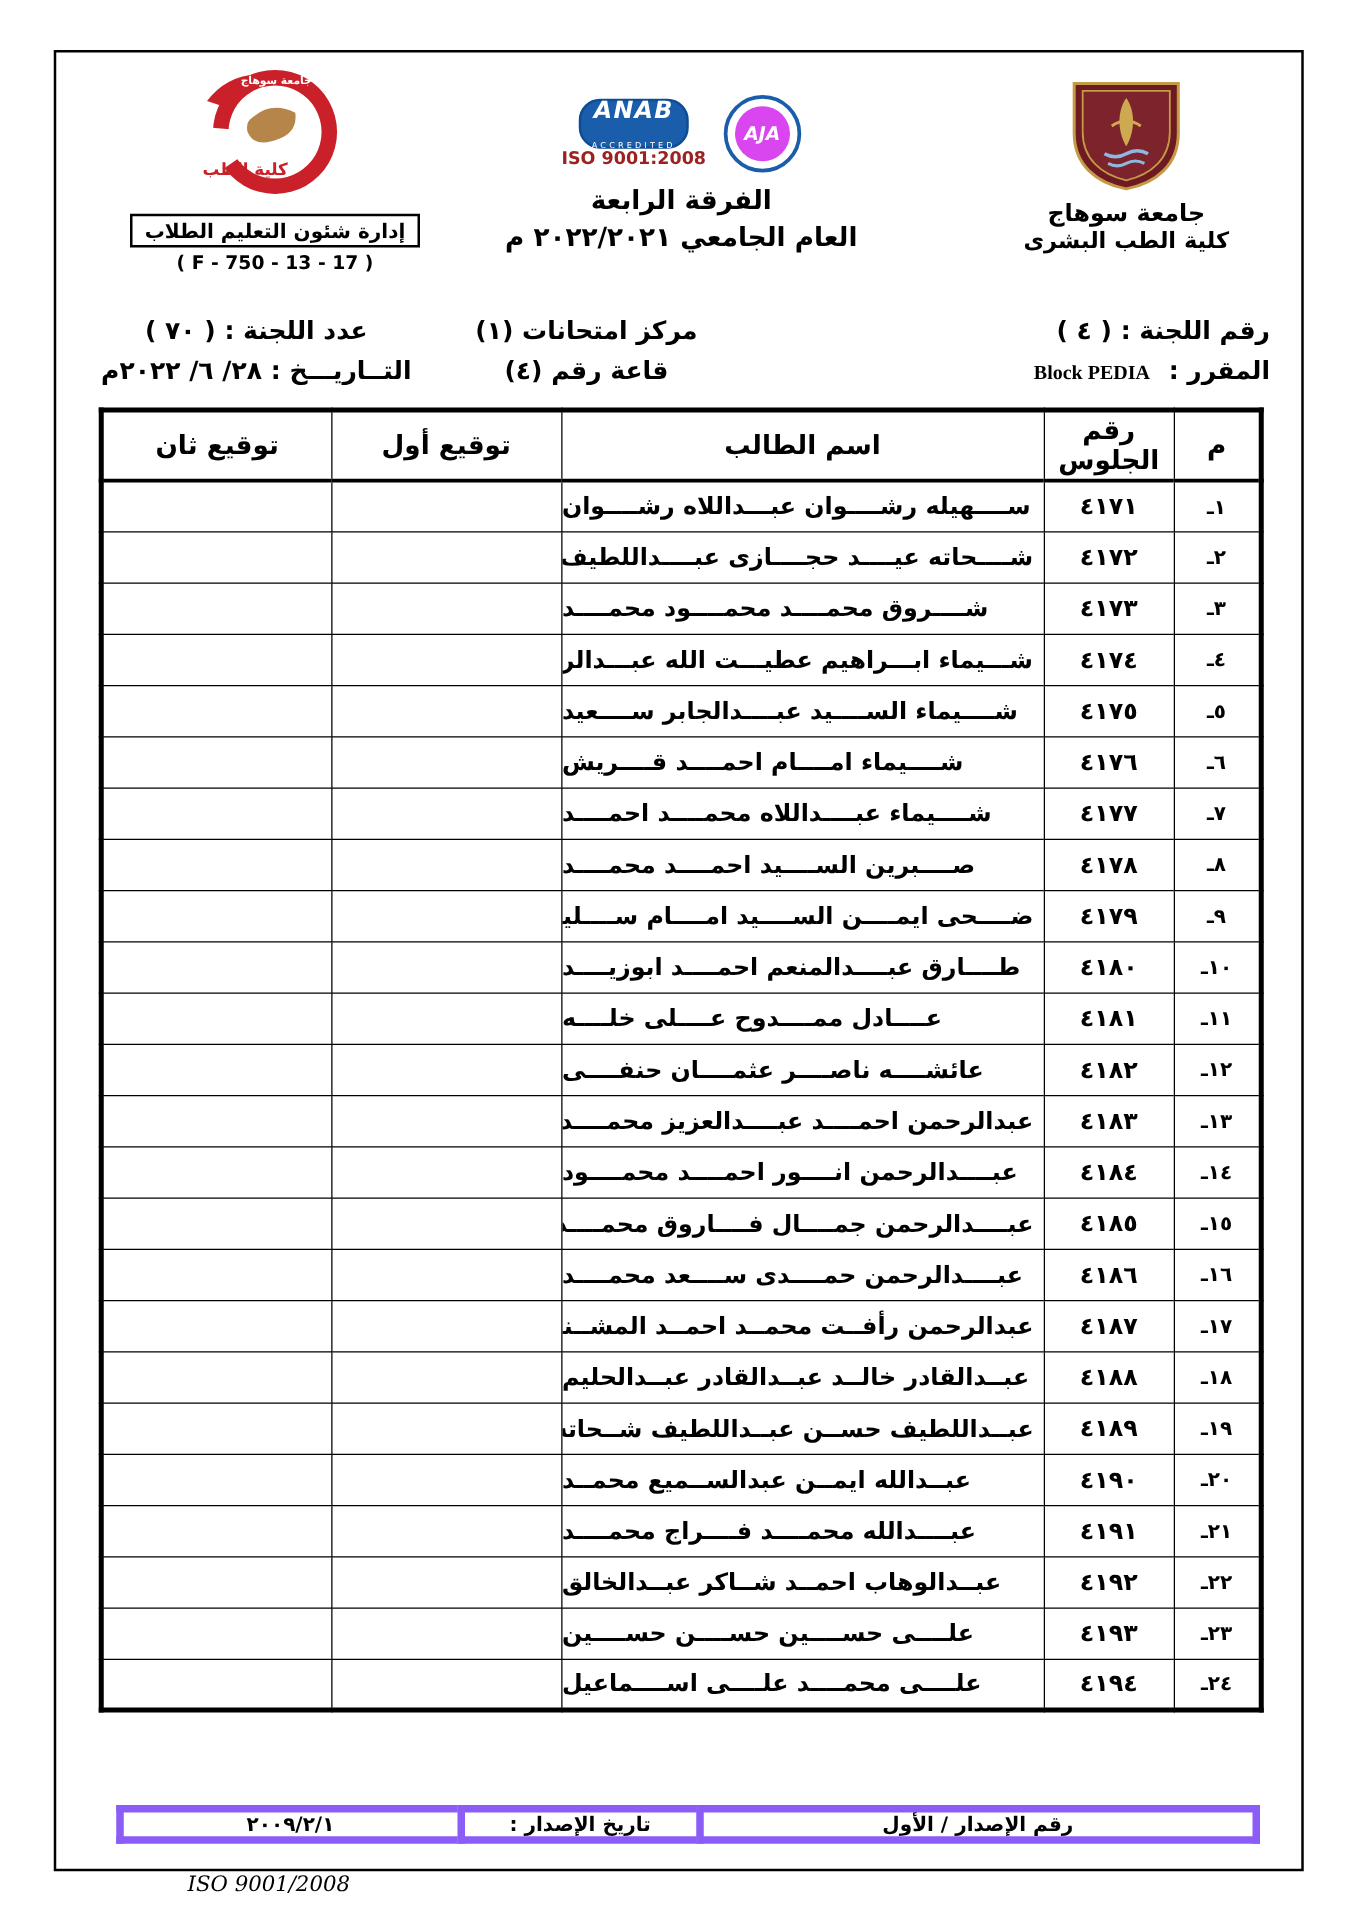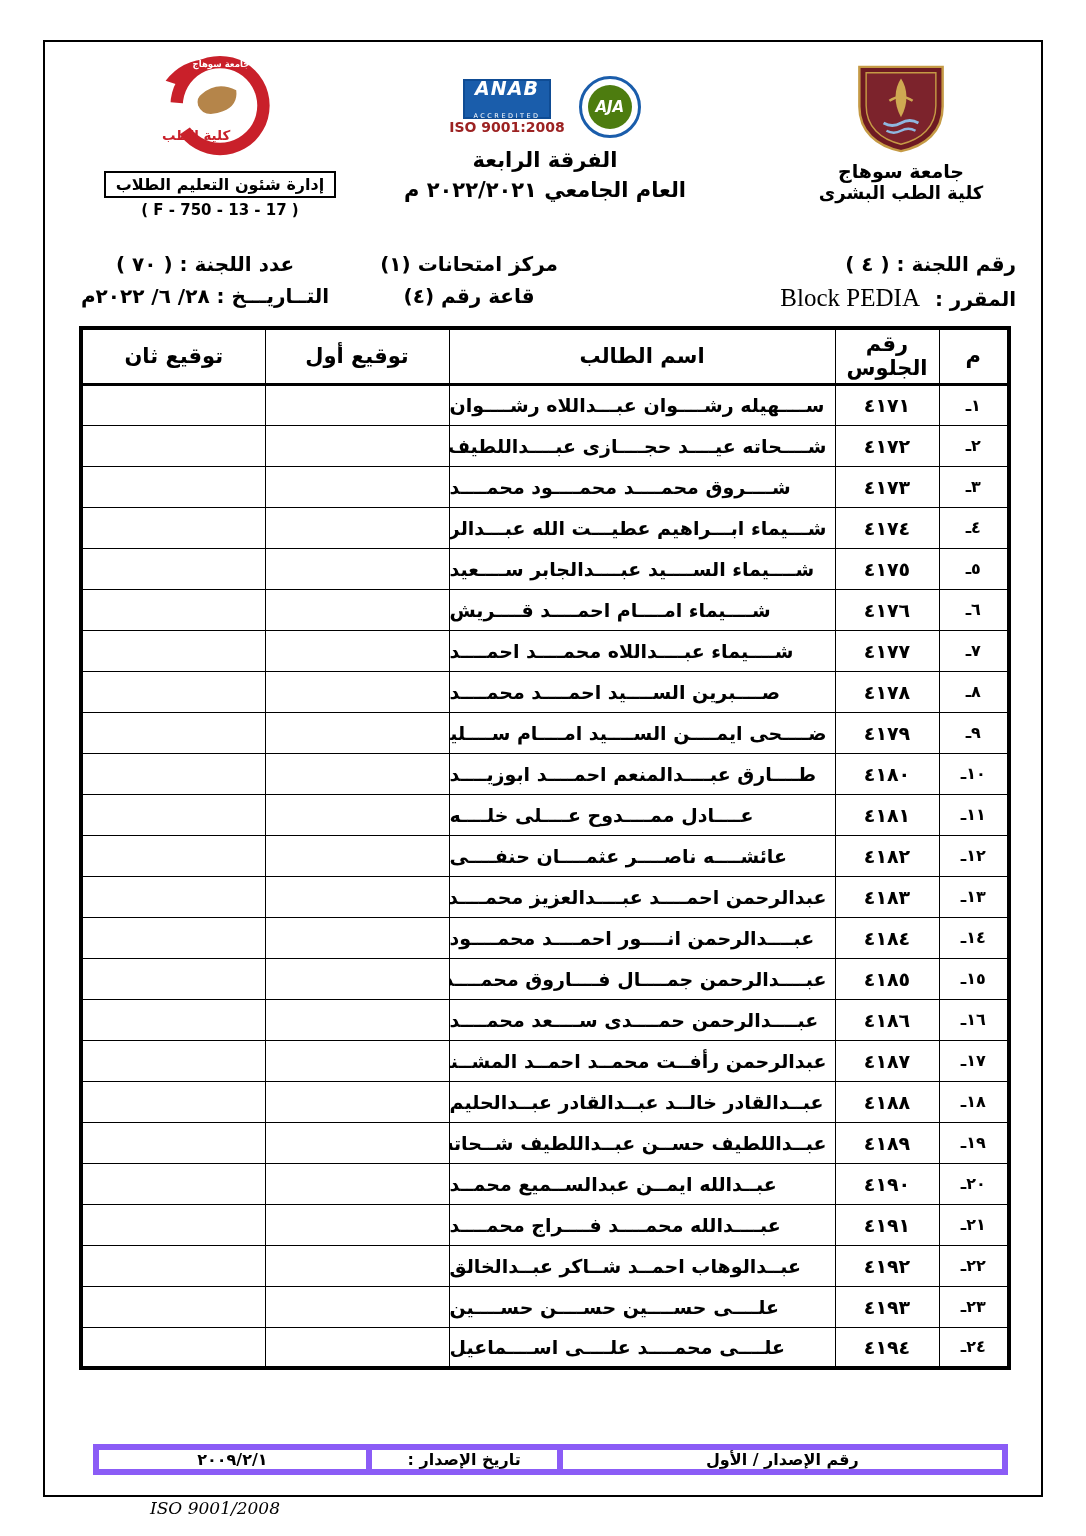--- a/index.html
+++ b/index.html
@@ -7,38 +7,38 @@
   body{font-family:"DejaVu Sans",sans-serif;direction:rtl;position:relative;color:#000}
   .page{position:absolute;left:43px;top:40px;width:1000px;height:1457px;border:2px solid #000}
   .blk{position:absolute;text-align:center}
   .hdr-right{top:20px;right:45px;width:190px}
   .hdr-center{top:32px;left:355px;width:290px}
   .hdr-left{top:12px;left:50px;width:250px}
   .uni-name{font-weight:bold;font-size:19px;margin-top:2px}
   .fac-name{font-weight:bold;font-size:18px}
   .logos-row{display:flex;direction:ltr;justify-content:center;align-items:center;gap:14px;height:66px}
   .anab-wrap{display:flex;flex-direction:column;align-items:center}
-  .anab-box{width:88px;height:40px;background:#1a5dab;border:2px solid #0f4c94;border-radius:0;color:#fff;
+  .anab-box{width:88px;height:40px;background:#1a5dab;border:2px solid #0f4c94;border-radius:17px;color:#fff;
             display:flex;flex-direction:column;align-items:center;justify-content:center}
   .anab-text{font-style:italic;font-weight:bold;font-size:19px;letter-spacing:1px;line-height:1}
   .anab-accredited{font-size:6.5px;letter-spacing:2.5px;margin-top:14px}
   .anab-iso{font-size:14px;font-weight:bold;color:#9c2222;margin-top:0;direction:ltr}
   .aja-outer{width:62px;height:62px;border-radius:50%;border:3px solid #1a5dab;background:#fff;
              display:flex;align-items:center;justify-content:center}
-  .aja-inner{width:44px;height:44px;border-radius:50%;background:#4d7c0f;color:#fff;
+  .aja-inner{width:44px;height:44px;border-radius:50%;background:#d946ef;color:#fff;
              display:flex;align-items:center;justify-content:center;font-weight:bold;font-style:italic;font-size:15px}
   .grade-title{font-weight:bold;font-size:21px;margin-top:8px}
   .acad-year{font-weight:bold;font-size:21px;margin-top:6px}
   .admin-box{display:inline-block;border:2px solid #000;padding:2px 10px;font-weight:bold;font-size:16px;margin-top:8px}
   .form-code{font-weight:bold;font-size:15px;margin-top:3px;direction:ltr}
   .info{position:absolute;top:210px;left:28px;right:25px;display:grid;grid-template-columns:44% 28% 28%;
         row-gap:8px;font-weight:bold;font-size:20px}
   .info .r{text-align:right}
   .info .c{text-align:center}
-  .course-latin{font-family:"Liberation Serif",serif;font-weight:normal;font-size:25px;margin-right:8px;display:inline-block;direction:ltr}
+  .course-latin{font-family:"Liberation Serif",serif;font-weight:bold;font-size:16px;margin-right:8px;display:inline-block;direction:ltr}
   .main-table{position:absolute;top:284px;right:30px;width:932px;border-collapse:collapse;table-layout:fixed;border:4px solid #000}
   .main-table th,.main-table td{border:1px solid #000;font-weight:bold;overflow:hidden;white-space:nowrap;vertical-align:middle}
   .main-table thead tr{height:56px}
   .main-table thead th{border-bottom:3px solid #000;font-size:21px}
   .main-table tbody tr{height:41px}
   th.seat-head{font-size:19px;line-height:1.15}
   td.c-serial{text-align:center;font-size:16px}
   td.c-seat{text-align:center;font-size:19px}
   td.c-name{text-align:left;padding-right:8px;font-size:19px}
   .footer-table{position:absolute;top:1402px;right:33px;width:915px;border-collapse:collapse}

